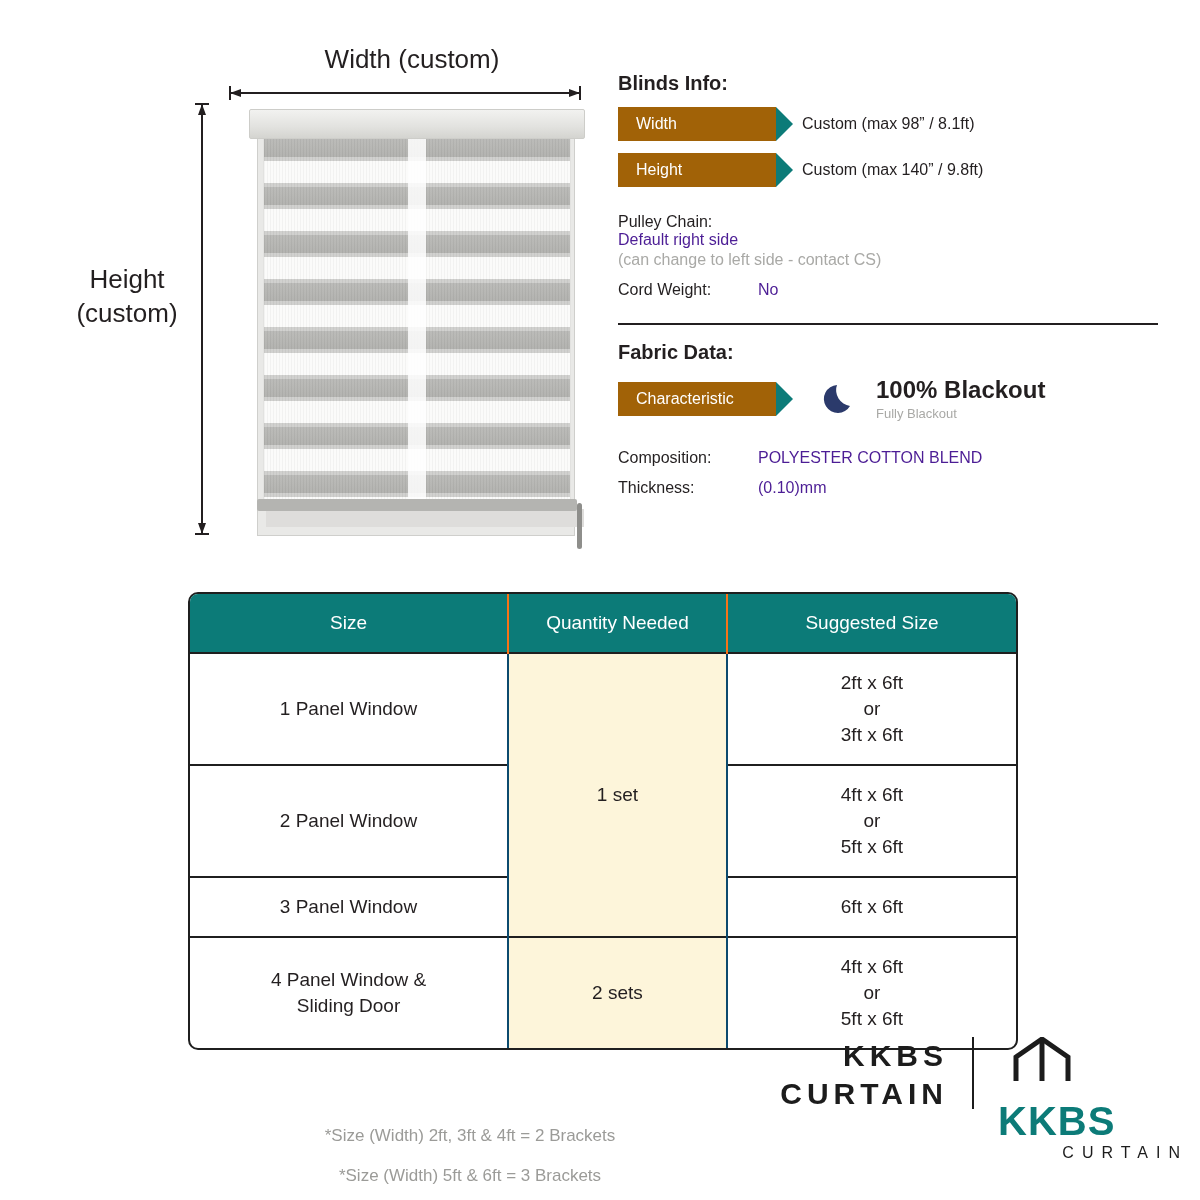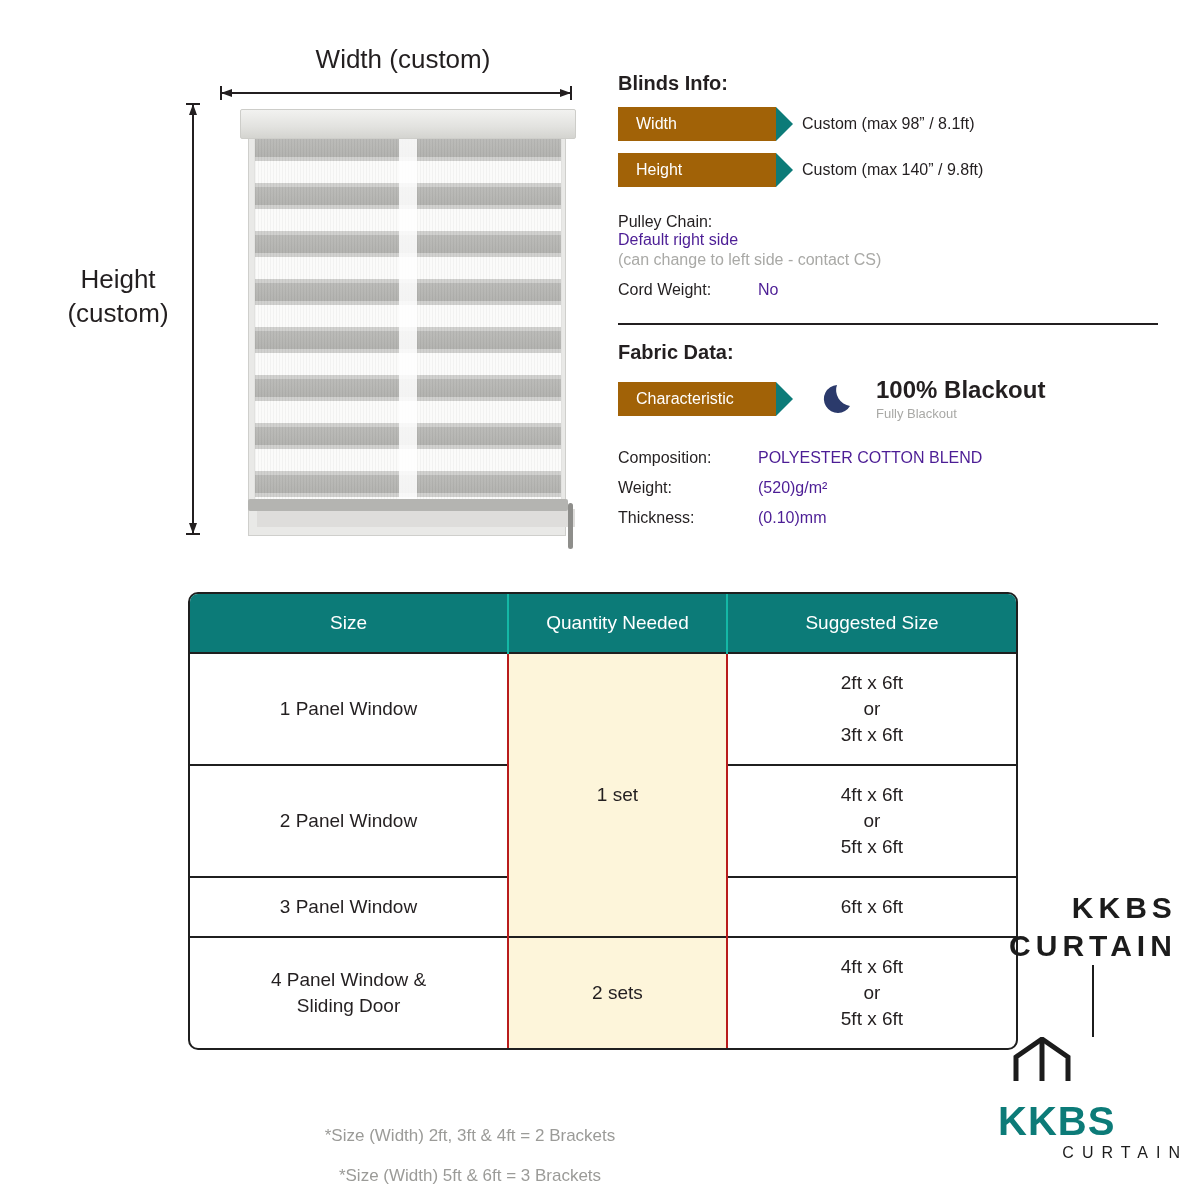--- a/index.html
+++ b/index.html
@@ -7,21 +7,21 @@
     margin: 0; padding: 0;
     width: 1200px; height: 1200px;
     background: #ffffff;
     font-family: "Liberation Sans", sans-serif;
     color: #231f20;
     overflow: hidden;
   }
   .page { position: relative; width: 1200px; height: 1200px; }
 
   
-  .diagram { position: absolute; left: 8px; top: 0; width: 600px; height: 570px; }
+  .diagram { position: absolute; left: 17px; top: 0; width: 600px; height: 570px; }
 
   .width-label {
     position: absolute; left: 200px; top: 44px; width: 390px;
     text-align: center; font-size: 26px; color: #231f20;
   }
   .width-arrow {
     position: absolute; left: 212px; top: 86px; width: 352px; height: 14px;
   }
   .height-label {
     position: absolute; left: 40px; top: 262px; width: 140px;
@@ -137,41 +137,41 @@
 
   
   .table-wrap {
     position: absolute; left: 188px; top: 592px; width: 830px;
     border: 2px solid #1f1f1f; border-radius: 10px; overflow: hidden;
   }
   table { border-collapse: collapse; width: 100%; }
   th {
     background: #0c7b78; color: #fff; font-weight: normal;
     font-size: 19px; padding: 18px 6px; text-align: center;
-    border-right: 2px solid #14b8a6;
+    border-right: 2px solid #f97316;
   }
   th:last-child { border-right: none; }
   td {
-    border-top: 2px solid #1f1f1f; border-right: 2px solid #b91c1c;
+    border-top: 2px solid #1f1f1f; border-right: 2px solid #0c4a6e;
     text-align: center; font-size: 19px; padding: 16px 8px; color: #231f20;
     line-height: 26px;
   }
   td:last-child { border-right: none; }
   td.qty { background: #fdf5da; font-size: 19px; }
   .col1 { width: 38.5%; }
   .col2 { width: 26.5%; }
   .col3 { width: 35%; }
 
   
   .notes { position: absolute; left: 190px; top: 1126px; width: 560px; text-align: center; }
   .notes div { font-size: 17px; color: #9b9b98; margin-bottom: 20px; }
 
   .brand {
     position: absolute; right: 12px; bottom: 38px;
-    display: flex; align-items: center; flex-direction: column;
+    display: flex; 
   }
   .brand-text {
     text-align: right; font-size: 30px; letter-spacing: 5px;
     font-weight: bold; line-height: 38px; color: #1c1c1c;
   }
   .brand-sep { width: 2px; height: 72px; background: #1c1c1c; margin: 0 24px; }
   .logo { width: 190px; position: relative; }
   .logo-kkbs { font-size: 40px; font-weight: bold; color: #0c7b78; letter-spacing: 1px; }
   .logo-curtain { font-size: 16px; letter-spacing: 8px; color: #1c1c1c; text-align: right; }
 </style>
@@ -268,24 +268,20 @@
           <div class="char-sub">Fully Blackout</div>
         </div>
       </div>
     </div>
 
     <div class="kv" style="margin-top:28px;">
       <div class="k">Composition:</div>
       <div class="v">POLYESTER COTTON BLEND</div>
     </div>
     <div class="kv" style="margin-top:12px;">
-      <div class="k">Weight:</div>
-      <div class="v">(520)g/m²</div>
-    </div>
-    <div class="kv" style="margin-top:12px;">
       <div class="k">Thickness:</div>
       <div class="v">(0.10)mm</div>
     </div>
   </div>
 
   <div class="table-wrap">
     <table>
       <thead>
         <tr>
           <th class="col1">Size</th>

